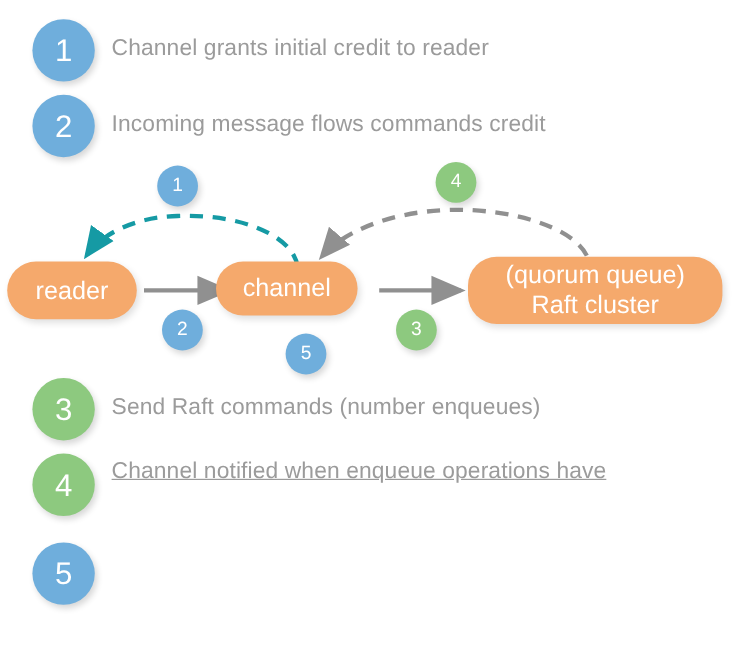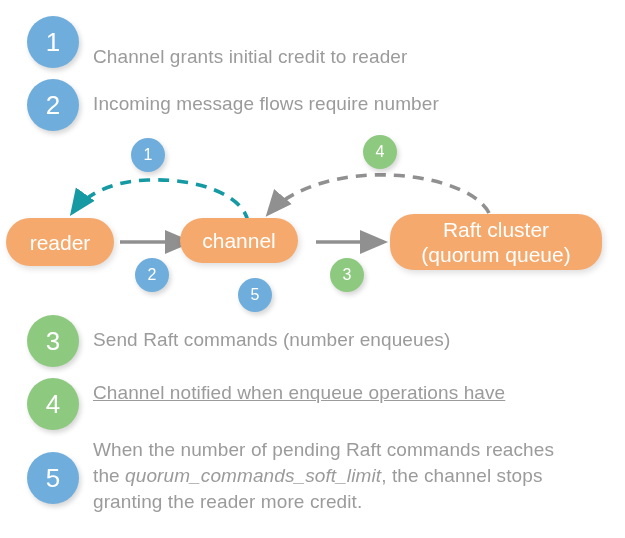--- a/index.html
+++ b/index.html
@@ -87,24 +87,24 @@
     height: 538px;
     pointer-events: none;
   }
 </style>
 </head>
 <body>
 
 <div id="canvas">
 
   <div class="badge blue lg" style="left:27px; top:16px;">1</div>
-  <div class="legend-text" style="left:93px; top:44px; width:500px;">Channel grants initial credit to reader</div>
+  <div class="legend-text" style="left:93px; top:28px; width:500px;">Channel grants initial credit to reader</div>
 
   <div class="badge blue lg" style="left:27px; top:79px;">2</div>
-  <div class="legend-text" style="left:93px; top:91px; width:500px;">Incoming message flows require number</div>
+  <div class="legend-text" style="left:93px; top:91px; width:500px;">Incoming message flows commands credit</div>
 
   <svg id="arrows" viewBox="0 0 625 538">
     <defs>
       <marker id="ah-gray" markerWidth="9" markerHeight="9" refX="7.2" refY="4.5" orient="auto" markerUnits="strokeWidth">
         <path d="M0,0.9 L8.4,4.5 L0,8.1 z" fill="#909090"></path>
       </marker>
       <marker id="ah-gray-d" markerWidth="8" markerHeight="8" refX="6.4" refY="4" orient="auto" markerUnits="strokeWidth">
         <path d="M0,0.8 L7.4,4 L0,7.2 z" fill="#909090"></path>
       </marker>
       <marker id="ah-teal" markerWidth="8" markerHeight="8" refX="6.4" refY="4" orient="auto" markerUnits="strokeWidth">
@@ -123,22 +123,22 @@
 
   <div class="node" style="left:6px; top:218px; width:108px; height:48px;text-align:right;">
     <span>reader</span>
   </div>
 
   <div class="node" style="left:180px; top:218px; width:118px; height:45px;">
     <span>channel</span>
   </div>
 
   <div class="node" style="left:390px; top:214px; width:212px; height:56px; flex-direction:column; justify-content:center;">
+    <span>(quorum queue)</span>
     <span>Raft cluster</span>
-    <span>(quorum queue)</span>
   </div>
 
   <div class="badge blue sm" style="left:131px; top:138px;">1</div>
 
   <div class="badge blue sm" style="left:135px; top:258px;">2</div>
 
   <div class="badge green sm" style="left:330px; top:258px;">3</div>
 
   <div class="badge green sm" style="left:363px; top:135px;">4</div>
 
@@ -146,19 +146,14 @@
 
   <div class="badge green lg" style="left:27px; top:315px;">3</div>
   <div class="legend-text" style="left:93px; top:327px; width:520px;">Send Raft commands (number enqueues)</div>
 
   <div class="badge green lg" style="left:27px; top:378px;">4</div>
   <div class="legend-text" style="left:93px; top:380px; width:520px;text-decoration:underline;">
     <span>Channel notified when enqueue operations have</span><br>
   </div>
 
   <div class="badge blue lg" style="left:27px; top:452px;">5</div>
-  <div class="legend-text" style="left:93px; top:437px; width:525px;">
-    <span>When the number of pending Raft commands reaches</span><br>
-    <span>the </span><em>quorum_commands_soft_limit</em><span>, the channel stops</span><br>
-    <span>granting the reader more credit.</span>
-  </div>
 
 </div>
 
 </body></html>

